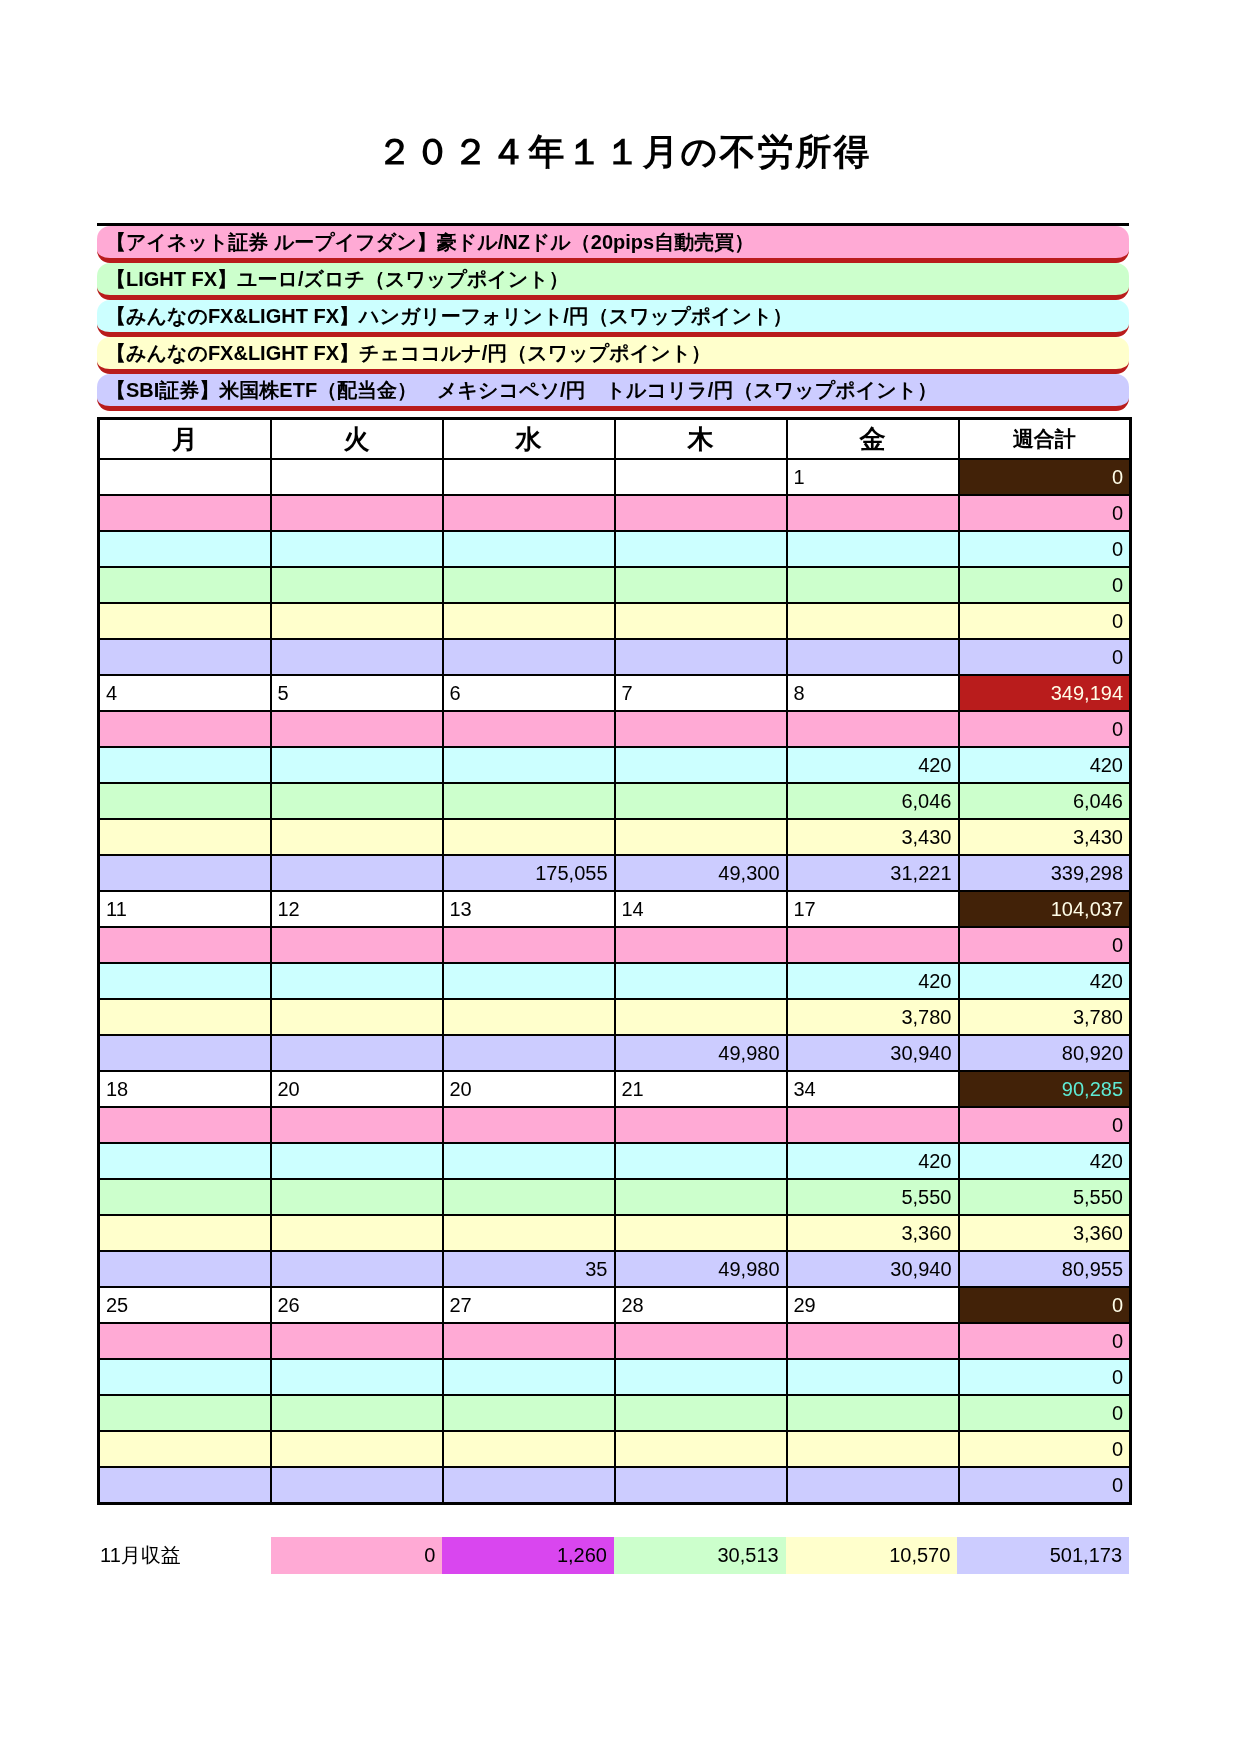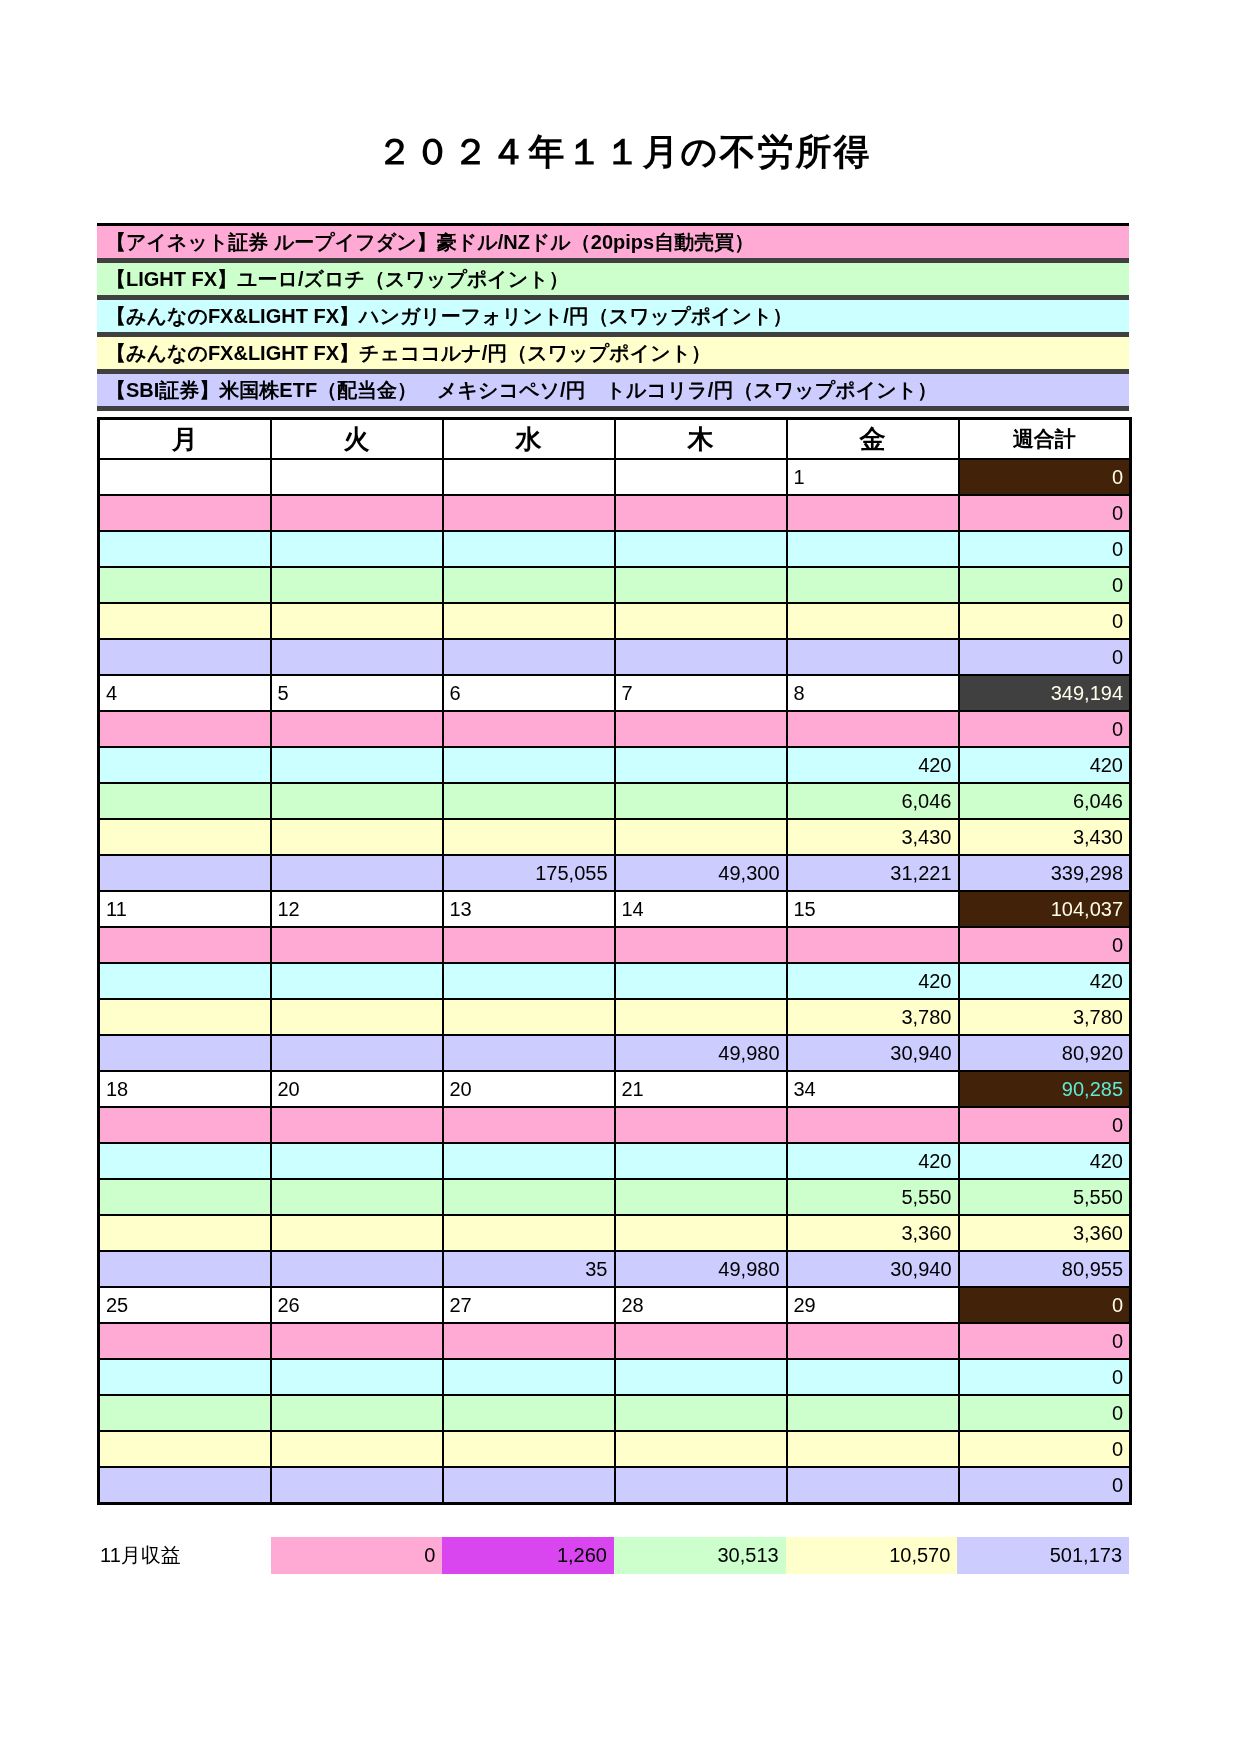--- a/index.html
+++ b/index.html
@@ -10,24 +10,25 @@
   .page-title{
     margin:128px 0 46px 8px;
     text-align:center;
     font-size:36px;font-weight:bold;letter-spacing:2px;
   }
   .content{margin-left:97px;width:1032px;}
 
   
   .legend{border-top:3px solid #000;}
   .legend-row{
-    height:32px;border-bottom:5px solid #404040;
+    height:32px;border-bottom:5px solid #b91c1c;
     display:flex;align-items:center;
     padding-left:9px;font-size:20px;font-weight:bold;
     box-sizing:content-box;
+    border-radius:13px;
   }
 
   
   table.calendar{
     border-collapse:collapse;table-layout:fixed;
     width:1032px;margin-top:6px;
     border:3px solid #000;
   }
   table.calendar col{width:172px;}
   table.calendar th{
@@ -150,21 +151,21 @@
             <td class="value-cell" style="background: rgb(204, 204, 255);"></td>
             <td class="value-cell" style="background: rgb(204, 204, 255);"></td>
             <td class="total-col" style="background: rgb(204, 204, 255);">0</td>
           </tr>
           <tr>
             <td class="day-cell">4</td>
             <td class="day-cell">5</td>
             <td class="day-cell">6</td>
             <td class="day-cell">7</td>
             <td class="day-cell">8</td>
-            <td class="total-col week-total" style="background: #404040; color: rgb(255, 253, 232);">349,194</td>
+            <td class="total-col week-total" style="background: #b91c1c; color: rgb(255, 253, 232);">349,194</td>
           </tr>
           <tr>
             <td class="value-cell" style="background: rgb(255, 170, 213);"></td>
             <td class="value-cell" style="background: rgb(255, 170, 213);"></td>
             <td class="value-cell" style="background: rgb(255, 170, 213);"></td>
             <td class="value-cell" style="background: rgb(255, 170, 213);"></td>
             <td class="value-cell" style="background: rgb(255, 170, 213);"></td>
             <td class="total-col" style="background: rgb(255, 170, 213);">0</td>
           </tr>
           <tr>
@@ -197,21 +198,21 @@
             <td class="value-cell" style="background: rgb(204, 204, 255);">175,055</td>
             <td class="value-cell" style="background: rgb(204, 204, 255);">49,300</td>
             <td class="value-cell" style="background: rgb(204, 204, 255);">31,221</td>
             <td class="total-col" style="background: rgb(204, 204, 255);">339,298</td>
           </tr>
           <tr>
             <td class="day-cell">11</td>
             <td class="day-cell">12</td>
             <td class="day-cell">13</td>
             <td class="day-cell">14</td>
-            <td class="day-cell">15</td>
+            <td class="day-cell">17</td>
             <td class="total-col week-total" style="background: rgb(66, 34, 8); color: rgb(255, 253, 232);">104,037</td>
           </tr>
           <tr>
             <td class="value-cell" style="background: rgb(255, 170, 213);"></td>
             <td class="value-cell" style="background: rgb(255, 170, 213);"></td>
             <td class="value-cell" style="background: rgb(255, 170, 213);"></td>
             <td class="value-cell" style="background: rgb(255, 170, 213);"></td>
             <td class="value-cell" style="background: rgb(255, 170, 213);"></td>
             <td class="total-col" style="background: rgb(255, 170, 213);">0</td>
           </tr>

